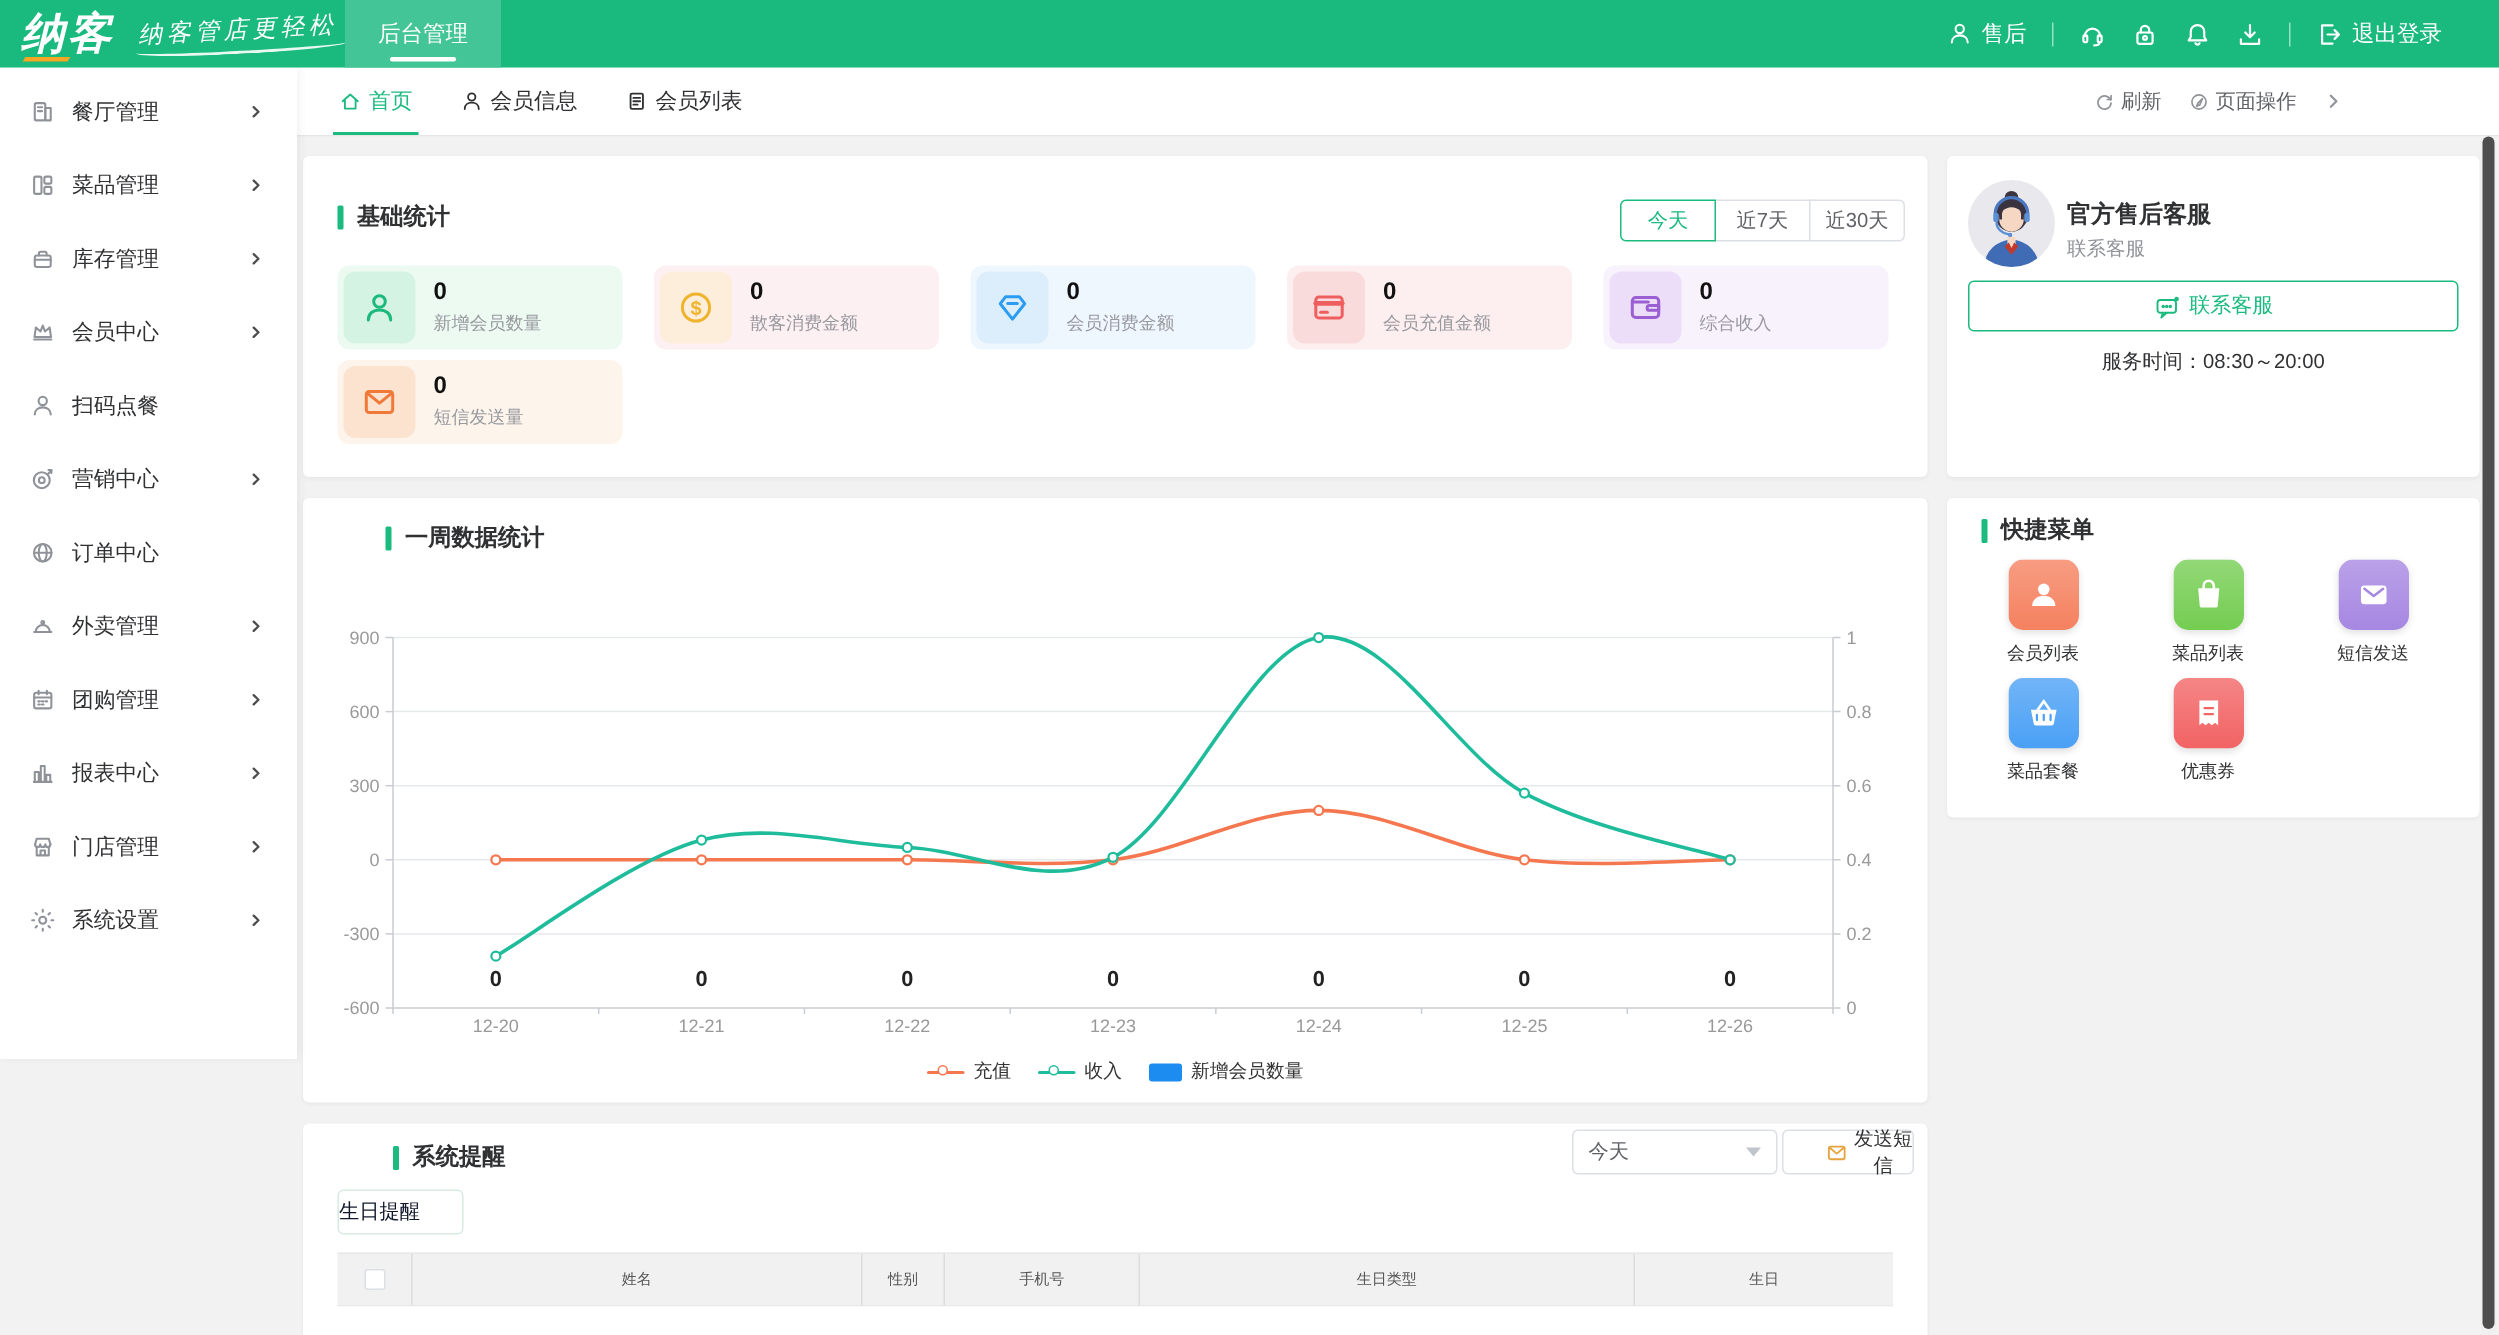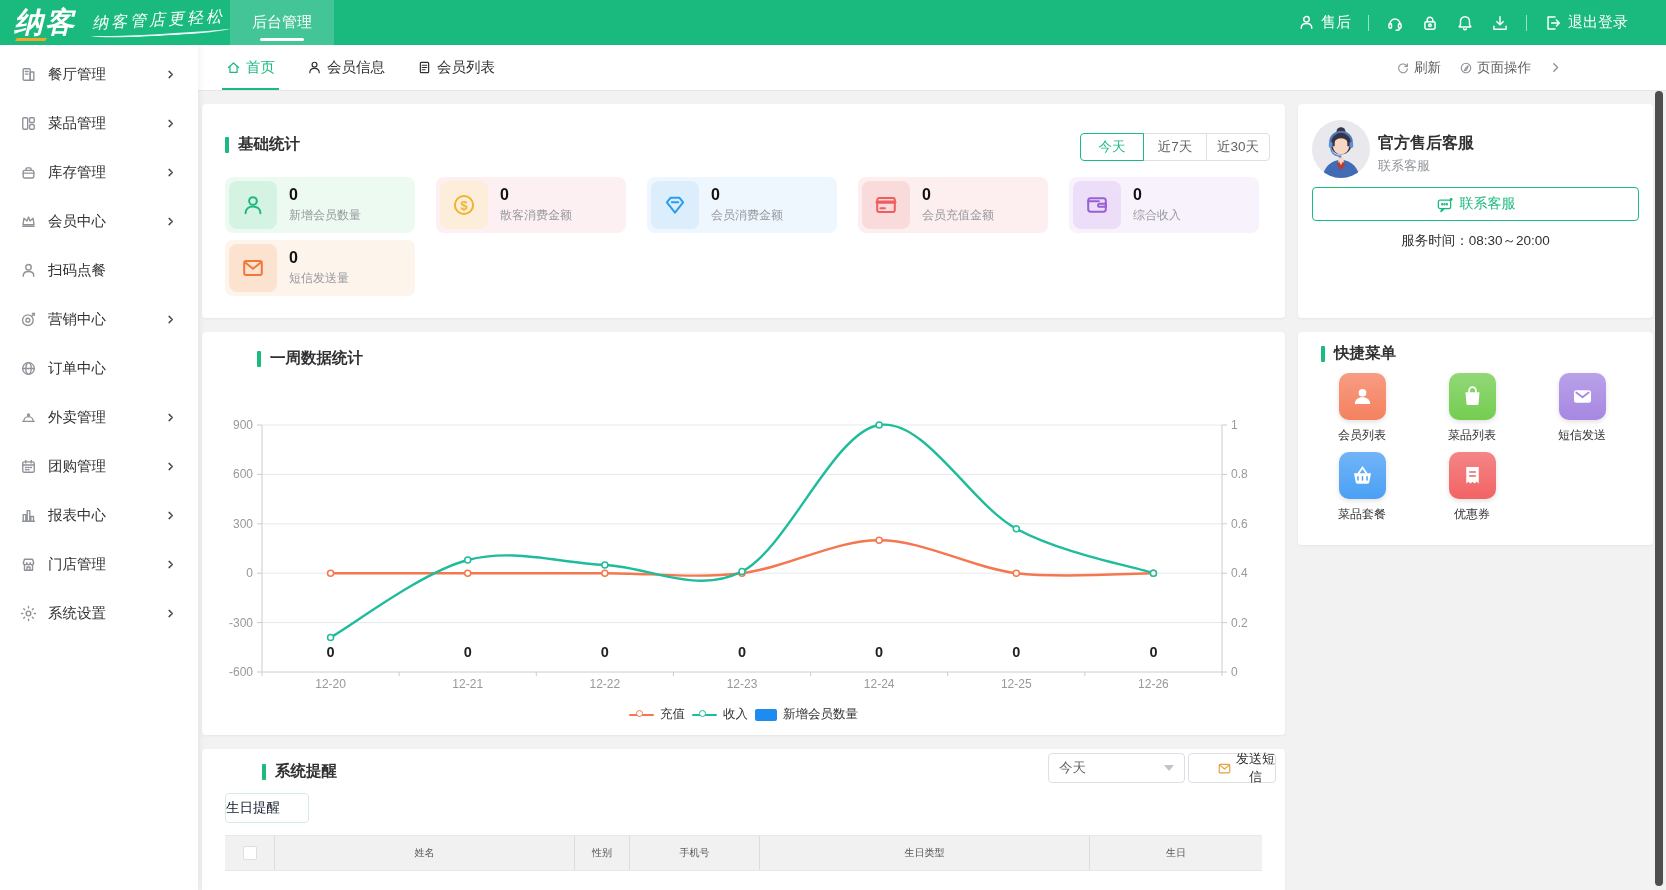--- a/index.html
+++ b/index.html
@@ -13,21 +13,21 @@
   .logo::after { content:''; position:absolute; left:2px; bottom:2px; width:30px; height:3px; background:#f5a623; transform:skewX(-30deg); }
   .tagline { color:#fff; font-style:italic; font-size:16px; margin-left:16px; transform:rotate(-3deg); letter-spacing:3px; position:relative; top:-2px; }
   .tagline::after { content:''; position:absolute; left:-2px; bottom:-5px; width:105%; height:6px; border-bottom:2px solid rgba(255,255,255,.9); border-radius:50%; }
   .admin-tab { position:absolute; left:230px; top:0; width:104px; height:45px; background:#43c598; color:#fff; font-size:15px; display:flex; align-items:center; justify-content:center; cursor:pointer; }
   .admin-tab::after { content:''; position:absolute; bottom:4px; left:30px; width:44px; height:3px; background:#fff; border-radius:2px; }
   .top-actions { position:absolute; right:38px; top:0; height:45px; display:flex; align-items:center; gap:17px; color:#fff; font-size:15px; }
   .ta { display:flex; align-items:center; gap:6px; cursor:pointer; }
   .tdiv { width:1px; height:16px; background:rgba(255,255,255,.55); }
 
   
-  .sidebar { position:absolute; left:0; top:45px; width:198px; height:845px; background:#fff; box-shadow:2px 0 6px rgba(0,0,0,.05); z-index:20; padding-top:5px; }
+  .sidebar { position:absolute; left:0; top:45px; width:198px; height:661px; background:#fff; box-shadow:2px 0 6px rgba(0,0,0,.05); z-index:20; padding-top:5px; }
   .menu-item { height:49px; display:flex; align-items:center; padding:0 20px; cursor:pointer; position:relative; }
   .mi-icon { color:#8f9399; display:flex; }
   .mi-label { margin-left:11px; font-size:14.5px; color:#303133; }
   .mi-arrow { position:absolute; right:22px; color:#4c4c4c; display:flex; }
 
   
   .tabbar { position:absolute; left:198px; top:45px; width:1468px; height:46px; background:#fff; border-bottom:1px solid #e6e6e6; display:flex; align-items:center; z-index:10; }
   .tabs { display:flex; align-items:center; height:100%; margin-left:24px; }
   .tab { display:flex; align-items:center; gap:5px; font-size:14.5px; color:#303133; height:100%; padding:0 4px; margin-right:24px; cursor:pointer; position:relative; }
   .tab.active { color:#1bbb7f; }
@@ -58,21 +58,21 @@
   .stat-card { height:56px; border-radius:8px; display:flex; align-items:center; padding:4px; cursor:default; }
   .stat-icon { width:48px; height:48px; border-radius:8px; display:flex; align-items:center; justify-content:center; flex:none; }
   .stat-meta { margin-left:12px; }
   .stat-value { font-size:16px; font-weight:bold; color:#111; line-height:1.15; }
   .stat-label { font-size:12px; color:#98999e; margin-top:3px; white-space:nowrap; }
 
   
   .chart-svg { position:absolute; left:0; top:0; }
   .tick { font-size:12px; fill:#999; font-family:"Liberation Sans","DejaVu Sans",sans-serif; }
   .blabel { font-size:14.5px; font-weight:bold; fill:#222; font-family:"Liberation Sans","DejaVu Sans",sans-serif; }
-  .legend { position:absolute; left:0; right:0; bottom:12px; display:flex; justify-content:center; align-items:center; gap:7px; font-size:12.5px; color:#333; }
+  .legend { position:absolute; left:0; right:0; bottom:12px; display:flex; justify-content:center; align-items:center; gap:18px; font-size:12.5px; color:#333; }
   .lg-item { display:flex; align-items:center; gap:6px; cursor:pointer; }
   .lg-line { position:relative; width:25px; height:10px; display:inline-block; }
   .lg-line::before { content:''; position:absolute; left:0; right:0; top:4px; height:2px; background:currentColor; border-radius:1px; }
   .lg-line i { position:absolute; left:7px; top:0; width:7px; height:7px; border:1.6px solid currentColor; border-radius:50%; background:#fff; }
   .lg-rect { width:22px; height:12px; border-radius:2px; display:inline-block; }
 
   
   .avatar { position:absolute; left:14px; top:16px; }
   .svc-title { position:absolute; left:80px; top:29px; font-size:16px; font-weight:bold; color:#303133; }
   .svc-sub { position:absolute; left:80px; top:53px; font-size:13px; color:#909399; }

